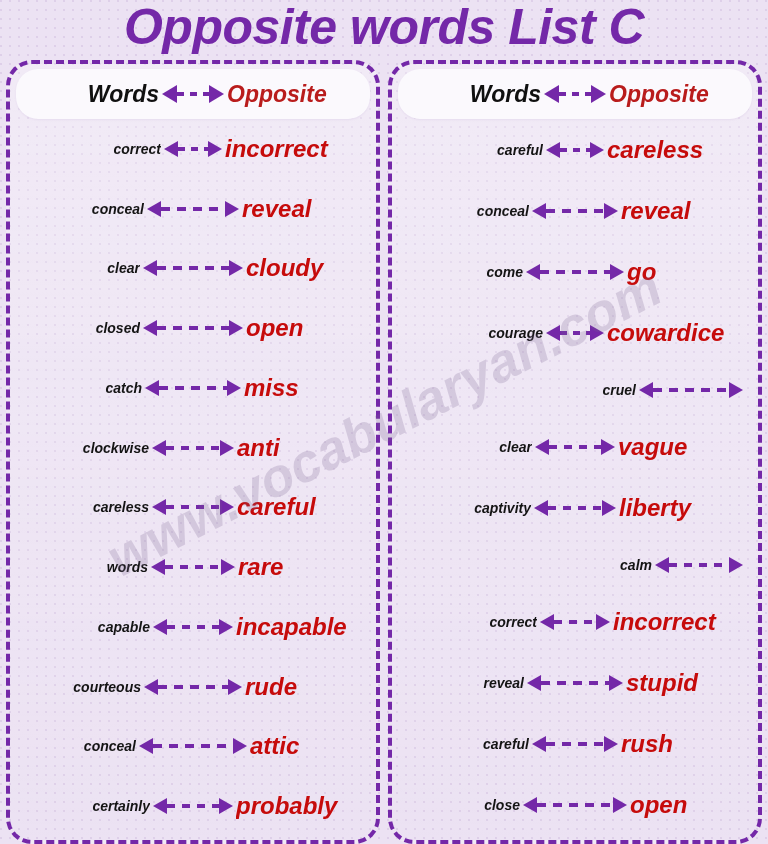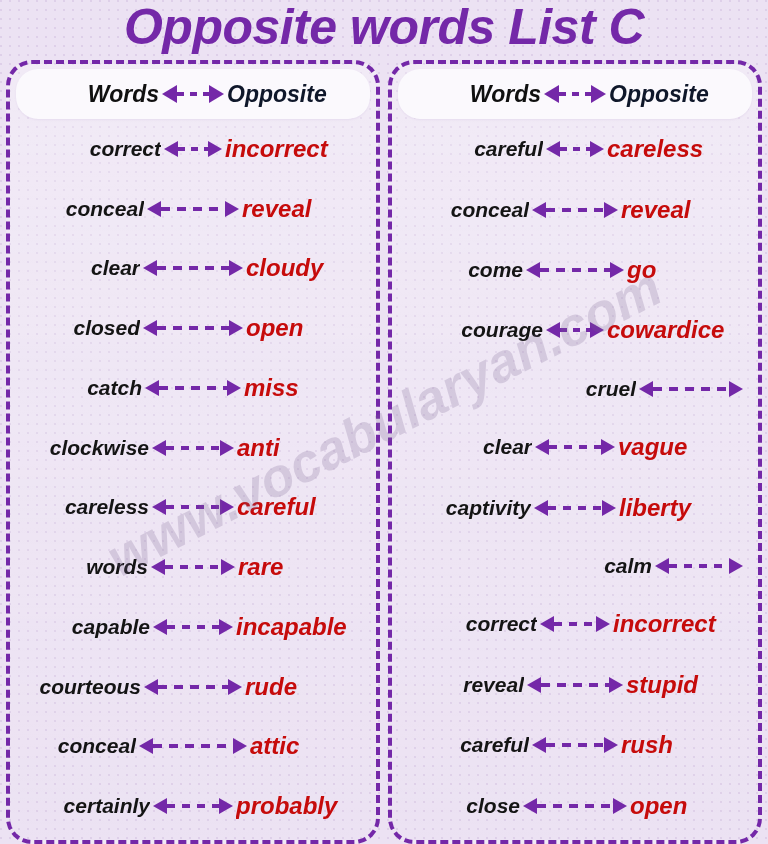--- a/index.html
+++ b/index.html
@@ -89,40 +89,40 @@
     display: flex;
     align-items: center;
     box-sizing: border-box;
     padding: 0 6px;
     min-height: 0;
   }
   .cell-word {
     flex: 1 1 0;
     text-align: right;
     color: #141414;
-    font-size: 21px;
+    font-size: 14px;
     font-weight: bold;
     white-space: nowrap;
     overflow: hidden;
   }
   .cell-opp {
     flex: 1 1 0;
     text-align: left;
     color: #c60b0b;
     font-size: 24px;
     font-weight: bold;
     white-space: nowrap;
     overflow: hidden;
   }
   .panel-header .cell-word,
   .panel-header .cell-opp {
     font-size: 23px;
   }
   .panel-header .cell-word { color: #101010; }
-  .panel-header .cell-opp  { color: #0f172a; }
+  .panel-header .cell-opp  { color: #b91c1c; }
 
   .arrow {
     flex: 0 0 auto;
     display: flex;
     align-items: center;
     justify-content: center;
     padding: 0 3px;
   }
   .arrow svg { display: block; }
 

